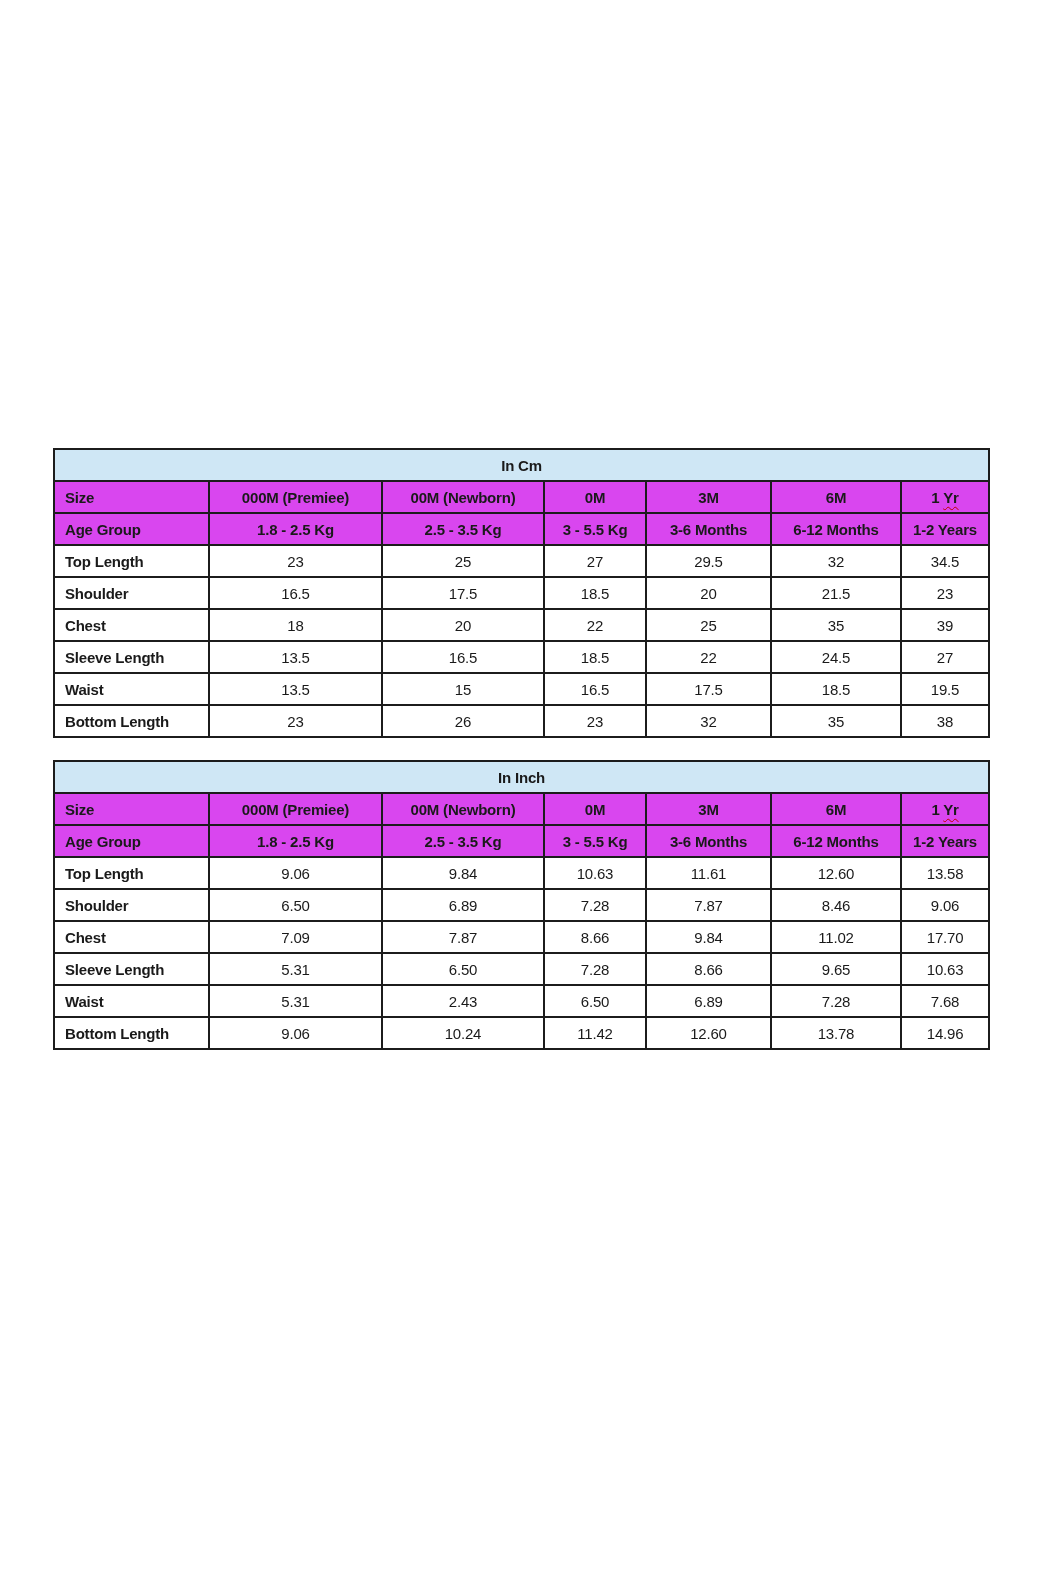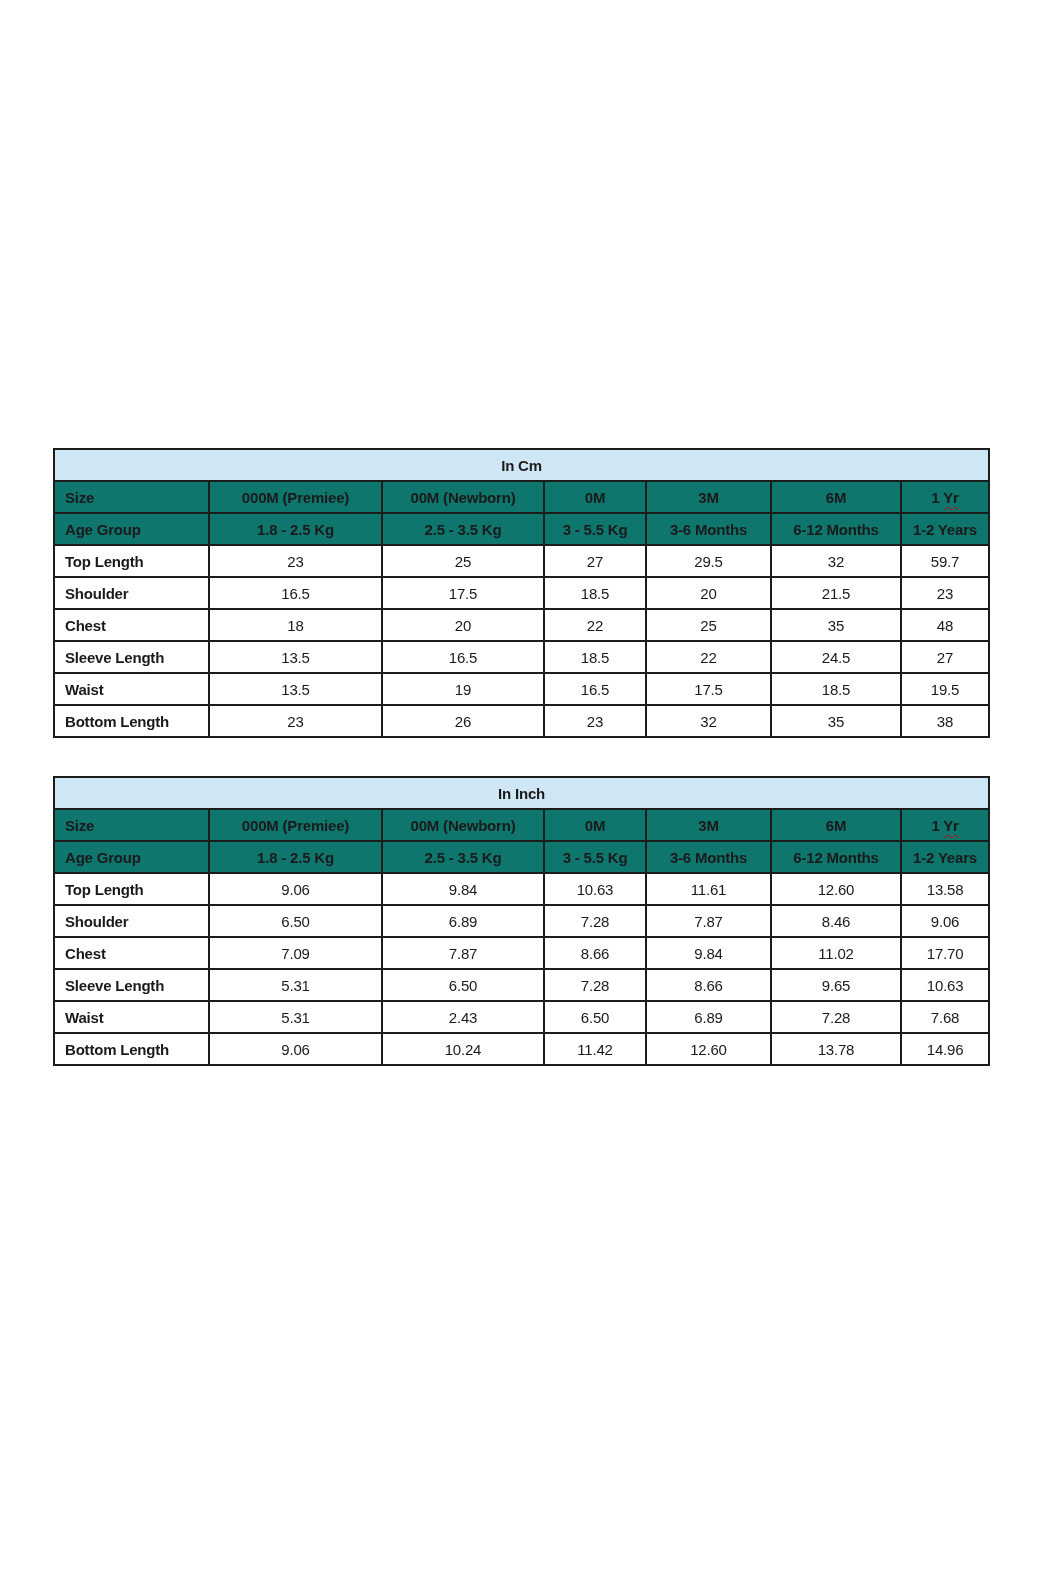--- a/index.html
+++ b/index.html
@@ -5,39 +5,39 @@
   html,body{margin:0;padding:0;}
   body{
     width:1050px;height:1596px;background:#ffffff;
     font-family:"Liberation Sans",sans-serif;color:#1a1a1a;
   }
   .sheet{position:relative;width:1050px;height:1596px;overflow:hidden;padding-left:48px;}
   .tables-wrap{position:absolute;left:53px;top:448px;}
   table.size-table{
     border-collapse:collapse;table-layout:fixed;width:935px;
   }
-  table.size-table + table.size-table{margin-top:38px;}
+  table.size-table + table.size-table{margin-top:22px;}
   .size-table td{
     border:2px solid #1c1c1c;
     height:30px;
     font-size:15px;
     text-align:center;
     vertical-align:middle;
     padding:0 4px;
     white-space:nowrap;
     overflow:hidden;
     letter-spacing:-0.2px;
   }
   .caption-row td{
     background:#cfe7f5;
     font-weight:bold;
     font-size:15px;
   }
   .hdr-row td{
-    background:#0f766e;
+    background:#d946ef;
     font-weight:bold;
   }
   td.lbl{
     text-align:left;
     padding-left:10px;
     font-weight:bold;
   }
   td.val{font-weight:normal;}
   .sq{
     text-decoration-line:underline;
@@ -85,53 +85,53 @@
           <td>6-12 Months</td>
           <td>1-2 Years</td>
         </tr>
         <tr>
           <td class="lbl">Top Length</td>
           <td class="val">23</td>
           <td class="val">25</td>
           <td class="val">27</td>
           <td class="val">29.5</td>
           <td class="val">32</td>
-          <td class="val">59.7</td>
+          <td class="val">34.5</td>
         </tr>
         <tr>
           <td class="lbl">Shoulder</td>
           <td class="val">16.5</td>
           <td class="val">17.5</td>
           <td class="val">18.5</td>
           <td class="val">20</td>
           <td class="val">21.5</td>
           <td class="val">23</td>
         </tr>
         <tr>
           <td class="lbl">Chest</td>
           <td class="val">18</td>
           <td class="val">20</td>
           <td class="val">22</td>
           <td class="val">25</td>
           <td class="val">35</td>
-          <td class="val">48</td>
+          <td class="val">39</td>
         </tr>
         <tr>
           <td class="lbl">Sleeve Length</td>
           <td class="val">13.5</td>
           <td class="val">16.5</td>
           <td class="val">18.5</td>
           <td class="val">22</td>
           <td class="val">24.5</td>
           <td class="val">27</td>
         </tr>
         <tr>
           <td class="lbl">Waist</td>
           <td class="val">13.5</td>
-          <td class="val">19</td>
+          <td class="val">15</td>
           <td class="val">16.5</td>
           <td class="val">17.5</td>
           <td class="val">18.5</td>
           <td class="val">19.5</td>
         </tr>
         <tr>
           <td class="lbl">Bottom Length</td>
           <td class="val">23</td>
           <td class="val">26</td>
           <td class="val">23</td>

